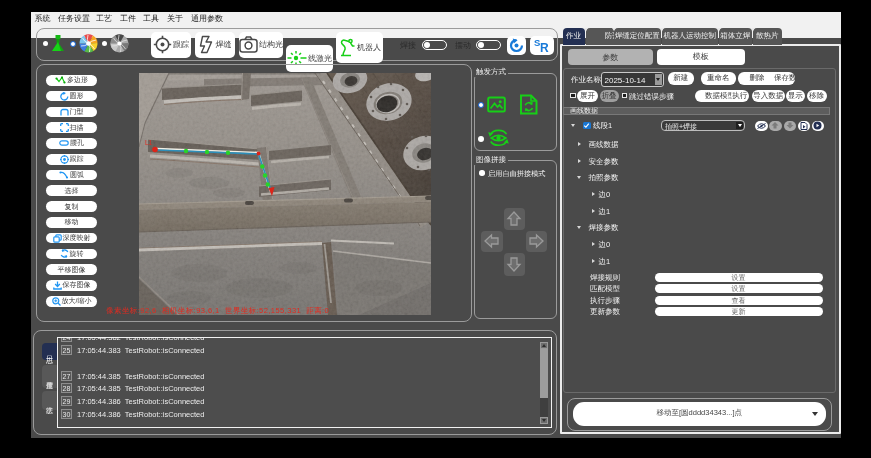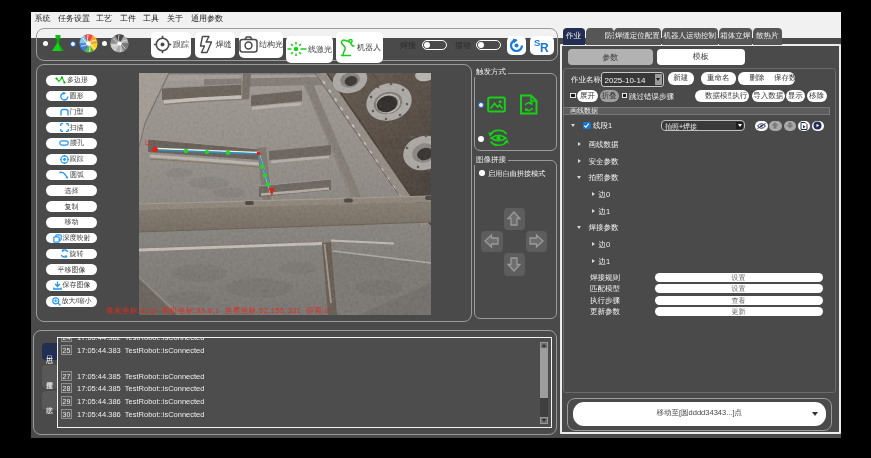--- a/index.html
+++ b/index.html
@@ -98,21 +98,21 @@
 <div class="wbtn" style="left:195px;top:31.5px;width:40px;height:26.5px;font-size:8px;">
  <svg width="16" height="19" viewBox="0 0 16 19" style="margin-right:1px">
   <path d="M3.5 1.5 H10 L7 7 L12.5 7 L8 17.5 H2.5 L5.5 11 L1.5 11 Z" fill="none" stroke="#4a4a4a" stroke-width="1.4" stroke-linejoin="round"></path>
  </svg>焊缝</div>
 <div class="wbtn" style="left:239px;top:31.5px;width:44px;height:26.5px;font-size:8px;">
  <svg width="19" height="17" viewBox="0 0 19 17" style="margin-right:1px">
   <rect x="1" y="3.5" width="17" height="12.5" rx="2.5" fill="none" stroke="#4a4a4a" stroke-width="1.5"></rect>
   <path d="M6 3.5 L7.5 1 H11.5 L13 3.5" fill="none" stroke="#4a4a4a" stroke-width="1.5"></path>
   <circle cx="9.5" cy="9.5" r="3.4" fill="none" stroke="#4a4a4a" stroke-width="1.5"></circle>
  </svg>结构光</div>
-<div class="wbtn" style="left:286px;top:36px;width:47px;height:26.5px;font-size:8px;">
+<div class="wbtn" style="left:286px;top:45px;width:47px;height:26.5px;font-size:8px;">
  <svg width="20" height="18" viewBox="0 0 20 18" style="margin-right:1px">
   <g stroke="#17cf17" stroke-width="1.5" fill="none">
    <circle cx="9" cy="9" r="2.2" fill="#17cf17" stroke="none"></circle>
    <path d="M9 2 V4.5 M9 13.5 V16 M4 4 L5.8 5.8 M12.2 12.2 L14 14 M4 14 L5.8 12.2 M12.2 5.8 L14 4"></path>
    <path d="M0.5 9 H4.5 M13.5 9 H19.5"></path>
   </g>
  </svg>线激光</div>
 <div class="wbtn" style="left:336px;top:31.5px;width:47px;height:31px;font-size:8px;">
  <svg width="18" height="19" viewBox="0 0 18 19" style="margin-right:1px">
   <g stroke="#17cf17" stroke-width="1.5" fill="none">

